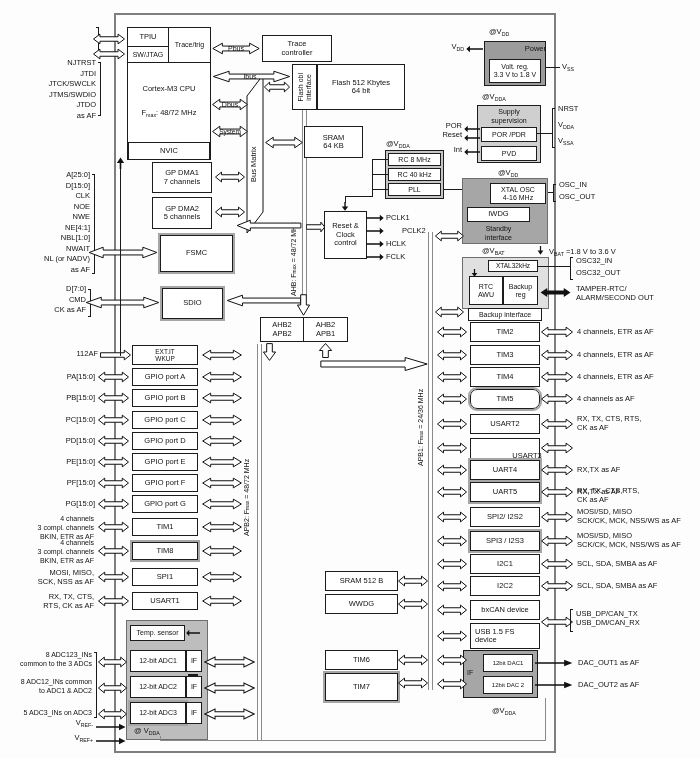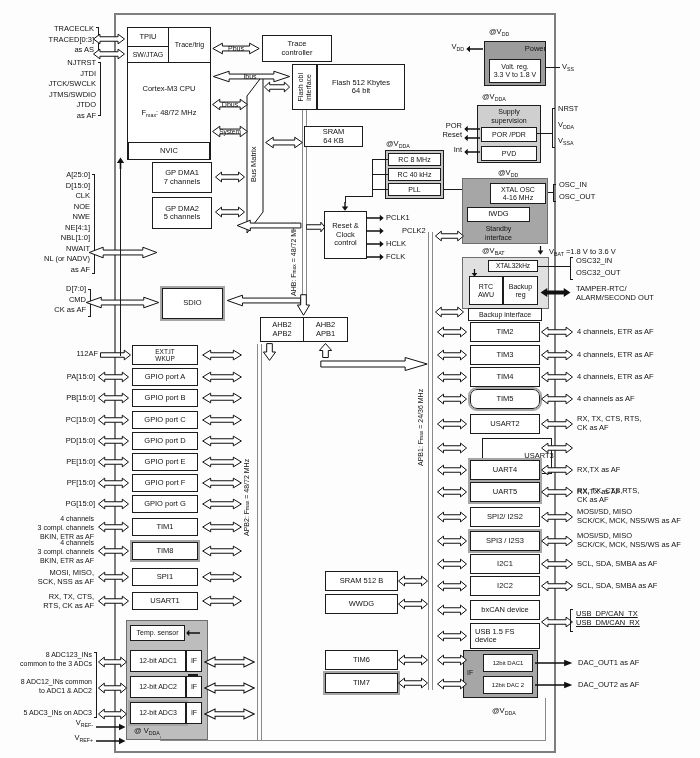--- a/index.html
+++ b/index.html
@@ -123,21 +123,21 @@
 <div class="lb ctr" style="left:213px;top:127px;width:34px;font-size:6.5px;">System</div>
 
 <div class="bx" style="left:292px;top:64px;width:25px;height:46px;flex-direction:row;font-size:6.5px;">
   <span class="vt" style="position:static;">Flash obl</span>
       <span class="vt" style="position:static;">interface</span>
 </div>
 <div class="bx" style="left:317px;top:64px;width:88px;height:46px;">
       <span>Flash 512 Kbytes</span>
       <span>64 bit</span>
     </div>
-<div class="bx" style="left:304px;top:126px;width:59px;height:21px;">
+<div class="bx" style="left:304px;top:126px;width:59px;height:32px;">
       <span>SRAM</span>
       <span>64 KB</span>
     </div>
 <svg class="ar" style="left:264px;top:81px;width:26px;height:12px;">
       <use href="#a2" width="26" height="12"></use>
     </svg>
 <svg class="ar" style="left:265px;top:136px;width:38px;height:13px;">
       <use href="#a2" width="38" height="13"></use>
     </svg>
 
@@ -149,20 +149,23 @@
       <span>GP DMA2</span>
       <span>5 channels</span>
     </div>
 <svg class="ar" style="left:215px;top:171px;width:30px;height:12px;">
       <use href="#a2" width="30" height="12"></use>
     </svg>
 <svg class="ar" style="left:215px;top:206px;width:30px;height:12px;">
       <use href="#a2" width="30" height="12"></use>
     </svg>
 
+<div class="bx sh" style="left:160px;top:235px;width:73px;height:37px;">
+      <span>FSMC</span>
+    </div>
 <div class="bx sh" style="left:162px;top:288px;width:61px;height:31px;">
       <span>SDIO</span>
     </div>
 <svg class="ar" style="left:236px;top:219px;width:66px;height:13px;">
       <use href="#a1l" width="66" height="13"></use>
     </svg>
 <svg class="ar" style="left:226px;top:294px;width:76px;height:13px;">
       <use href="#a1l" width="76" height="13"></use>
     </svg>
 
@@ -215,41 +218,36 @@
 
 <div class="bx" style="left:325px;top:571px;width:73px;height:20px;">
       <span>SRAM 512 B</span>
     </div>
 <div class="bx" style="left:325px;top:594px;width:73px;height:20px;">
       <span>WWDG</span>
     </div>
 <div class="bx" style="left:325px;top:650px;width:73px;height:20px;">
       <span>TIM6</span>
     </div>
-<div class="bx sh" style="left:325px;top:673px;width:73px;height:20px;">
+<div class="bx sh" style="left:325px;top:673px;width:73px;height:28px;">
       <span>TIM7</span>
     </div>
 <svg class="ar" style="left:398px;top:575px;width:30px;height:12px;">
       <use href="#a2" width="30" height="12"></use>
     </svg>
 <svg class="ar" style="left:398px;top:598px;width:30px;height:12px;">
       <use href="#a2" width="30" height="12"></use>
     </svg>
 <svg class="ar" style="left:398px;top:654px;width:30px;height:12px;">
       <use href="#a2" width="30" height="12"></use>
     </svg>
 <svg class="ar" style="left:398px;top:677px;width:30px;height:12px;">
       <use href="#a2" width="30" height="12"></use>
     </svg>
 
-<div class="lb ra" style="left:18px;top:24px;width:76px;">
-      <div>TRACECLK</div>
-      <div>TRACED[0:3]</div>
-      <div>as AS</div>
-    </div>
 <div class="bkR" style="left:96px;top:27px;height:28px;"></div>
 <div class="lb ra" style="left:18px;top:58px;width:78px;">
       <div>NJTRST</div>
       <div>JTDI</div>
       <div>JTCK/SWCLK</div>
       <div>JTMS/SWDIO</div>
       <div>JTDO</div>
       <div>as AF</div>
     </div>
 <div class="bkR" style="left:98px;top:62px;height:54px;"></div>
@@ -631,21 +629,21 @@
     </div>
 <div class="bx" style="left:470px;top:367px;width:70px;height:20px;">
       <span>TIM4</span>
     </div>
 <div class="bx sh" style="left:470px;top:389px;width:70px;height:20px;border-radius:7px;">
       <span>TIM5</span>
     </div>
 <div class="bx" style="left:470px;top:414px;width:70px;height:20px;">
       <span>USART2</span>
     </div>
-<div class="bx" style="left:482px;top:438px;width:70px;height:36px;padding-left:44px;">
+<div class="bx" style="left:470px;top:438px;width:70px;height:36px;padding-left:44px;">
       <span>USART3</span>
     </div>
 <div class="bx sh" style="left:470px;top:460px;width:70px;height:20px;">
       <span>UART4</span>
     </div>
 <div class="bx sh" style="left:470px;top:482px;width:70px;height:20px;">
       <span>UART5</span>
     </div>
 <div class="bx" style="left:470px;top:507px;width:70px;height:20px;">
       <span>SPI2/ I2S2</span>
@@ -789,21 +787,21 @@
       <div>MOSI/SD, MISO</div>
       <div>SCK/CK, MCK, NSS/WS as AF</div>
     </div>
 <div class="lb tight" style="left:577px;top:531px;">
       <div>MOSI/SD, MISO</div>
       <div>SCK/CK, MCK, NSS/WS as AF</div>
     </div>
 <div class="lb" style="left:577px;top:559px;">SCL, SDA, SMBA as AF</div>
 <div class="lb" style="left:577px;top:581px;">SCL, SDA, SMBA as AF</div>
 <div class="bkL" style="left:570px;top:609px;height:23px;"></div>
-<div class="lb tight" style="left:576px;top:609px;text-decoration:underline;">
+<div class="lb tight" style="left:576px;top:609px;">
       <div>USB_DP/CAN_TX</div>
       <div>USB_DM/CAN_RX</div>
     </div>
 <div class="lb" style="left:578px;top:658px;">DAC_OUT1 as AF</div>
 <div class="lb" style="left:578px;top:680px;">DAC_OUT2 as AF</div>
 
 <div class="ghl" style="left:160px;top:740px;width:386px;"></div>
 <div class="vl" style="left:545px;top:698px;height:43px;background:#8a8a8a;"></div>
 <div class="vl" style="left:160px;top:736px;height:5px;background:#8a8a8a;"></div>
 

